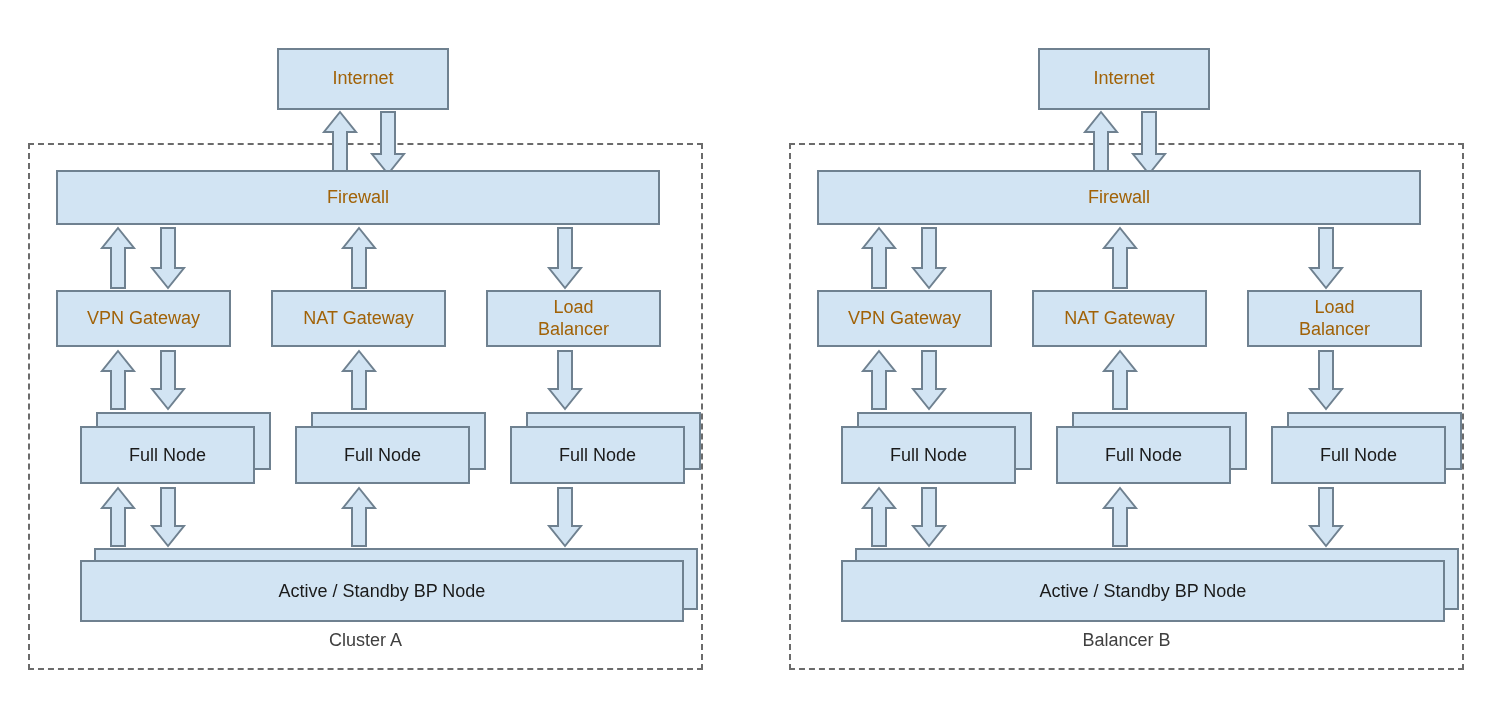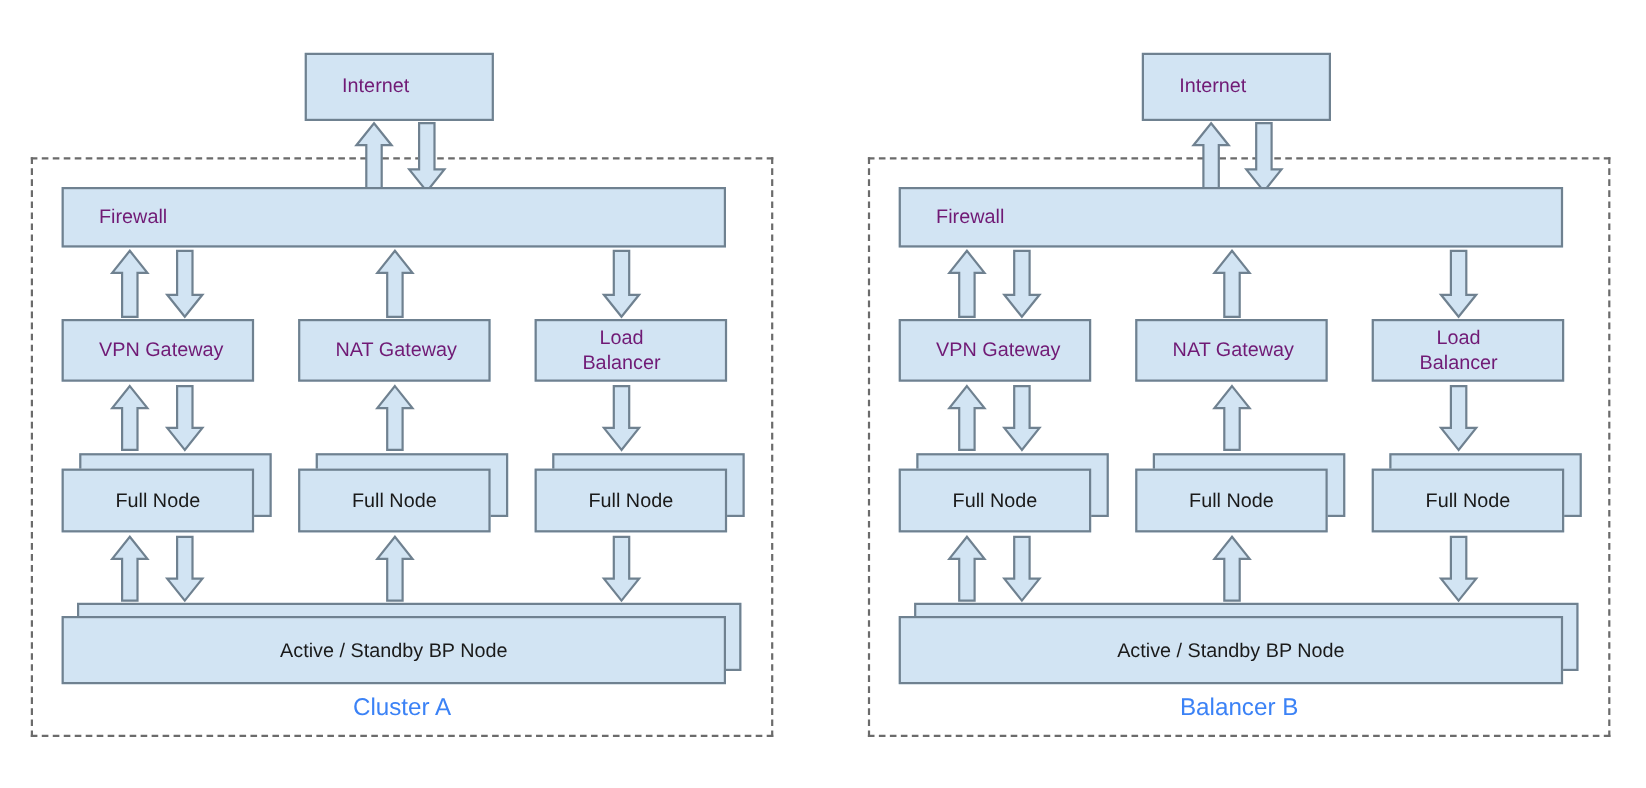--- a/index.html
+++ b/index.html
@@ -25,49 +25,49 @@
     position: absolute;
     border: 2px dashed #6b6b6b;
     background: transparent;
     box-sizing: border-box;
   }
   .cluster-label {
     position: absolute;
     left: 0;
     right: 0;
     text-align: center;
-    font-size: 22px;
-    color: #3b82f6;
+    font-size: 18px;
+    color: #404040;
     white-space: nowrap;
   }
 
   
   .node {
     position: absolute;
     box-sizing: border-box;
     background: #d2e4f3;
     border: 2px solid #6f8190;
     display: flex;
     align-items: center;
-    justify-content: flex-start;
+    justify-content: center;
     text-align: center;
     font-size: 18px;
     line-height: 1.18;
-    color: #701a75;
+    color: #a16207;
     z-index: 3;
-    padding-left: 32px;
   }
   .node.two-line {
     font-size: 18px;
   }
 
   
   .stack-wrap {
     position: absolute;
     z-index: 3;
+    margin-left: 24px;
   }
   .stack-back {
     position: absolute;
     box-sizing: border-box;
     background: #d2e4f3;
     border: 2px solid #6f8190;
     z-index: 1;
   }
   .stack-front {
     position: absolute;

